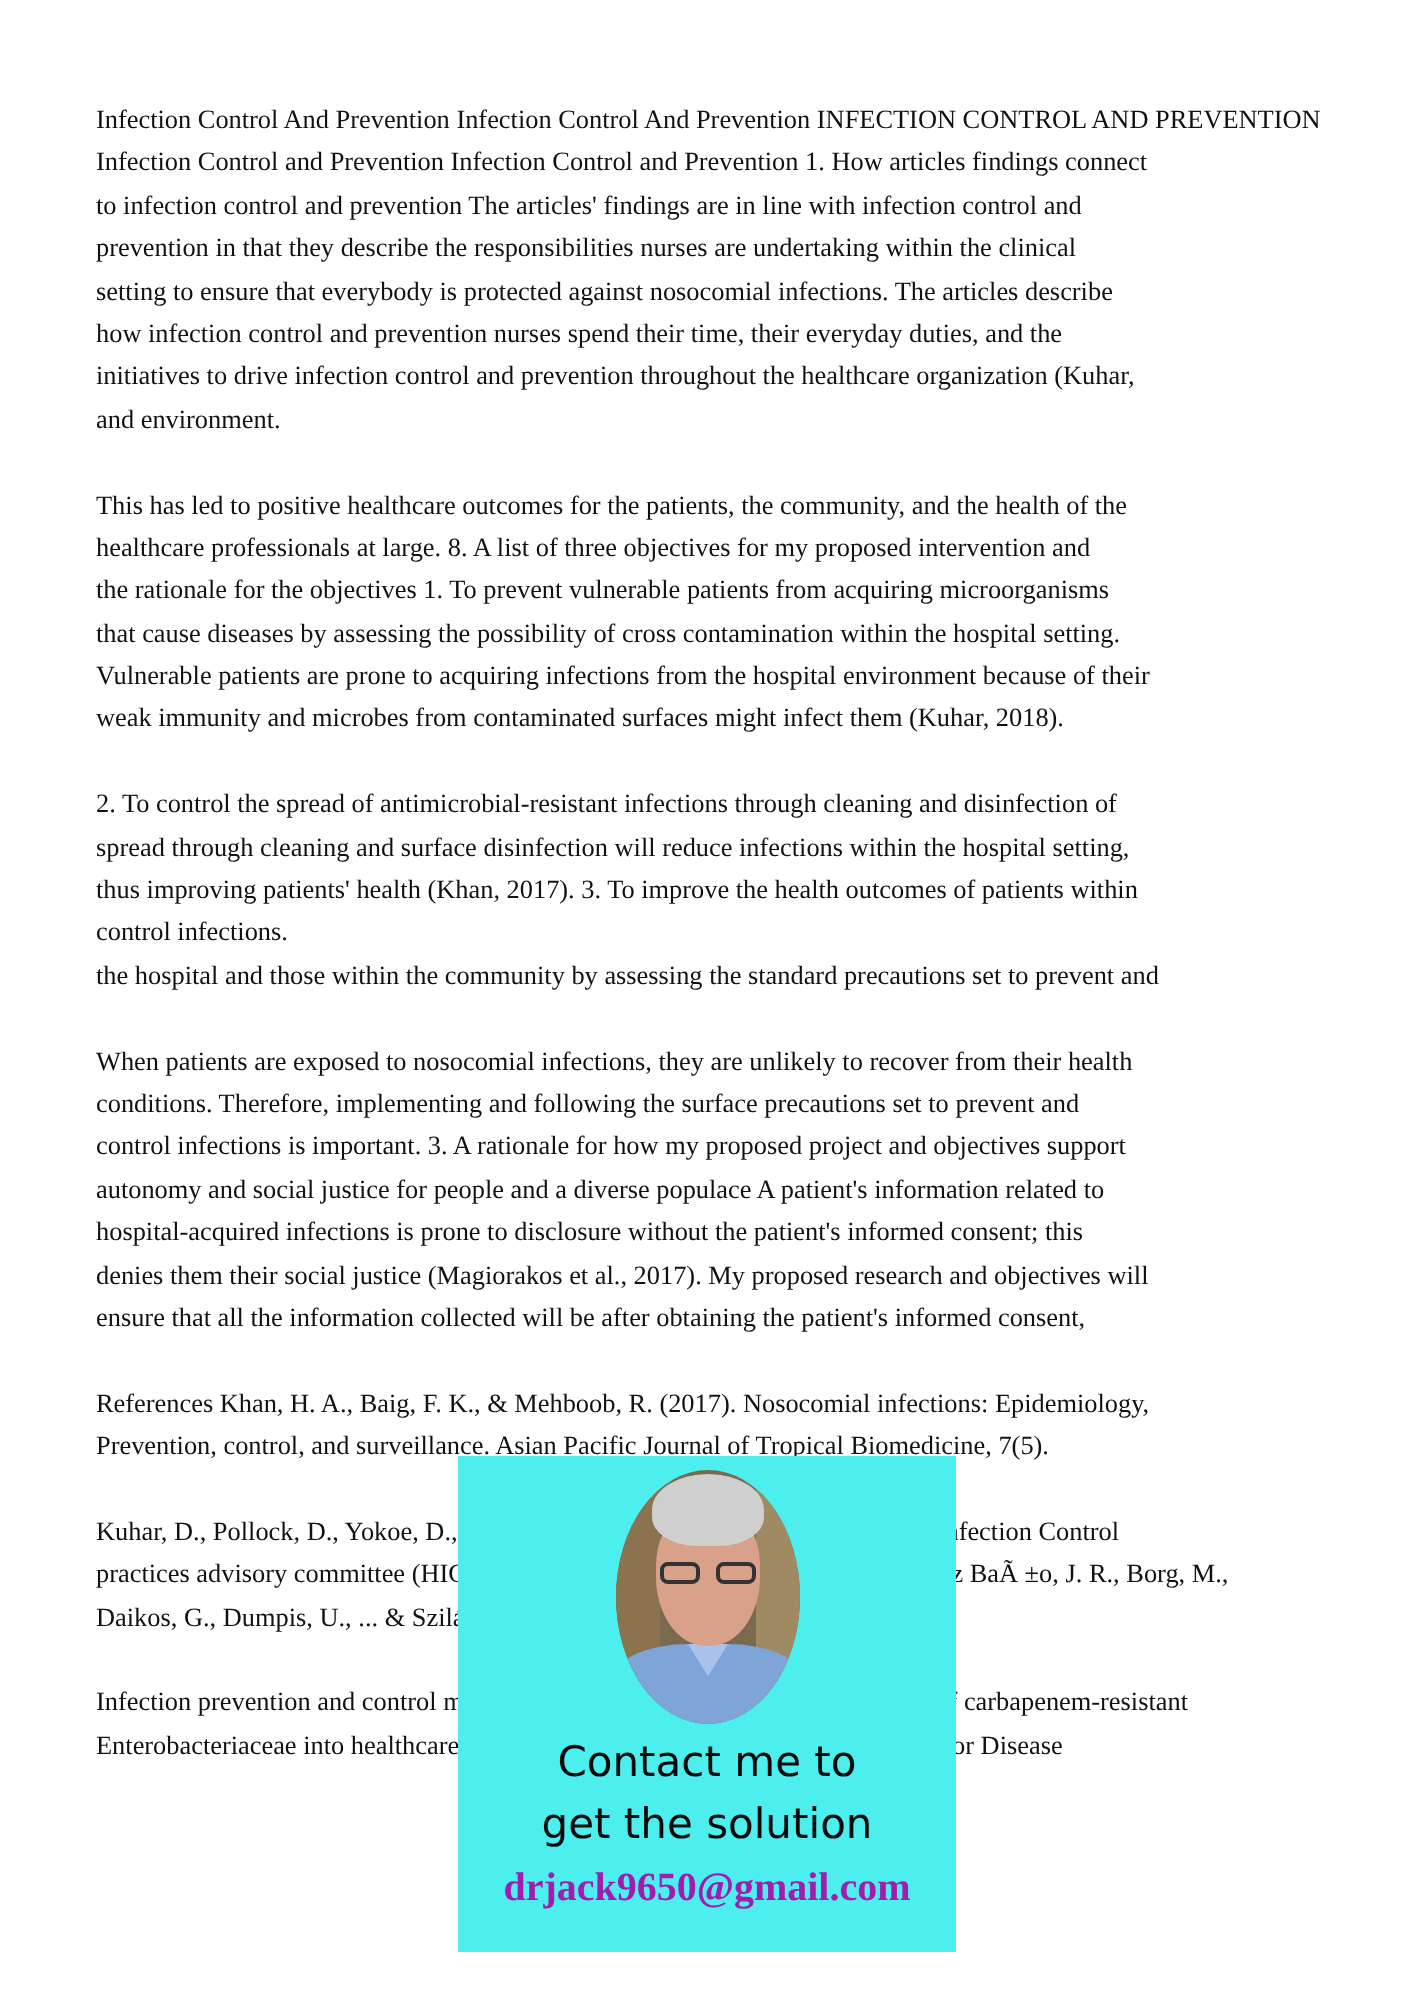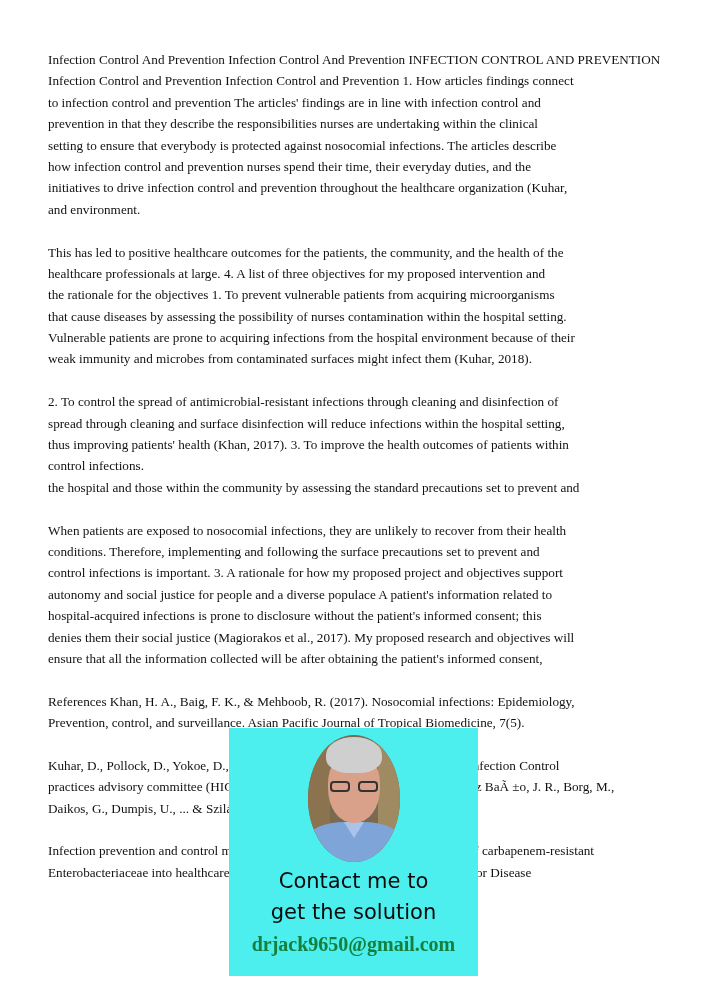--- a/index.html
+++ b/index.html
@@ -22,44 +22,44 @@
   .portrait .glasses span:last-child { right:0; }
   .portrait .shirt { position:absolute; left:0; bottom:0; width:100%; height:40px; background:#7fa4d8; border-radius:40% 40% 0 0; }
   .portrait .collar { position:absolute; left:36px; bottom:24px; width:20px; height:16px; background:#a9c3ea; clip-path: polygon(0 0, 100% 0, 50% 100%); }
   .contact { position: absolute; left: 0; width: 100%; text-align: center;
              font-family: "DejaVu Sans", "Liberation Sans", sans-serif; font-weight: normal;
              color: #0b0b0b; font-size: 21px; line-height: 30px; }
   .contact.l1 { top: 138px; }
   .contact.l2 { top: 169px; }
   .email { position: absolute; left: 0; width: 100%; top: 205px; text-align: center;
            font-family: "Liberation Serif", "DejaVu Serif", serif; font-weight: bold;
-           font-size: 20px; color: #15803d; }
+           font-size: 20px; color: #a21caf; }
 </style>
 </head>
 <body>
 
 <div class="doc">
 
   <div>
     <div class="line">Infection Control And Prevention Infection Control And Prevention INFECTION CONTROL AND PREVENTION</div>
     <div class="line">Infection Control and Prevention Infection Control and Prevention 1. How articles findings connect</div>
     <div class="line">to infection control and prevention The articles' findings are in line with infection control and</div>
     <div class="line">prevention in that they describe the responsibilities nurses are undertaking within the clinical</div>
     <div class="line">setting to ensure that everybody is protected against nosocomial infections. The articles describe</div>
     <div class="line">how infection control and prevention nurses spend their time, their everyday duties, and the</div>
     <div class="line">initiatives to drive infection control and prevention throughout the healthcare organization (Kuhar,</div>
     <div class="line">and environment.</div>
   </div>
   <div class="gap"></div>
 
   <div>
     <div class="line">This has led to positive healthcare outcomes for the patients, the community, and the health of the</div>
-    <div class="line">healthcare professionals at large. 4. A list of three objectives for my proposed intervention and</div>
+    <div class="line">healthcare professionals at large. 8. A list of three objectives for my proposed intervention and</div>
     <div class="line">the rationale for the objectives 1. To prevent vulnerable patients from acquiring microorganisms</div>
-    <div class="line">that cause diseases by assessing the possibility of nurses contamination within the hospital setting.</div>
+    <div class="line">that cause diseases by assessing the possibility of cross contamination within the hospital setting.</div>
     <div class="line">Vulnerable patients are prone to acquiring infections from the hospital environment because of their</div>
     <div class="line">weak immunity and microbes from contaminated surfaces might infect them (Kuhar, 2018).</div>
   </div>
   <div class="gap"></div>
 
   <div>
     <div class="line">2. To control the spread of antimicrobial-resistant infections through cleaning and disinfection of</div>
     <div class="line">spread through cleaning and surface disinfection will reduce infections within the hospital setting,</div>
     <div class="line">thus improving patients' health (Khan, 2017). 3. To improve the health outcomes of patients within</div>
     <div class="line">control infections.</div>

